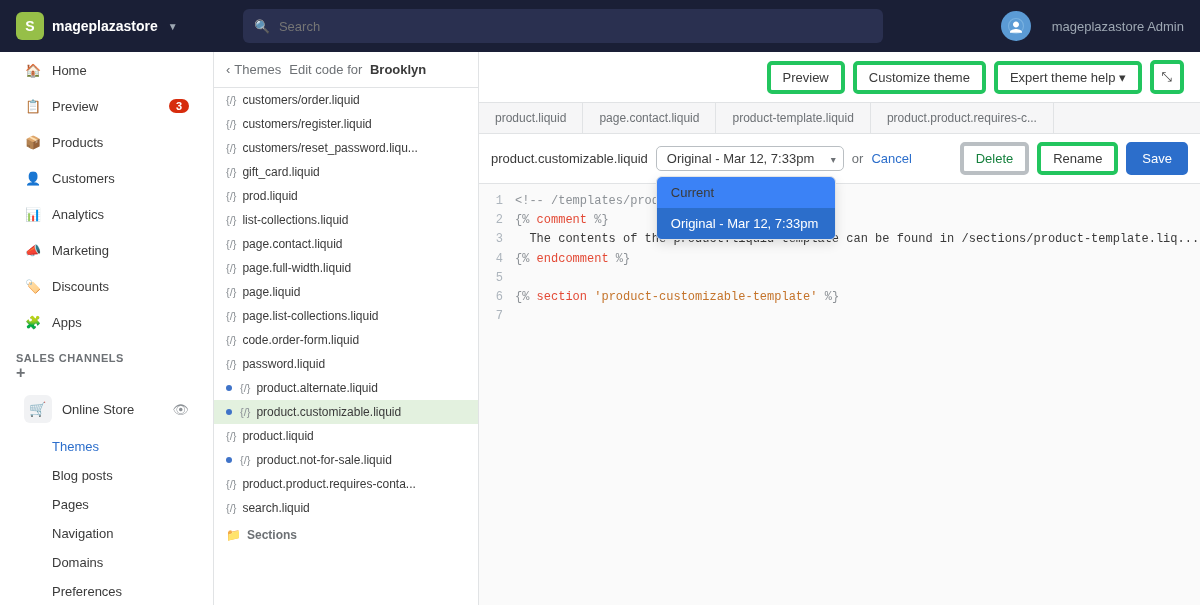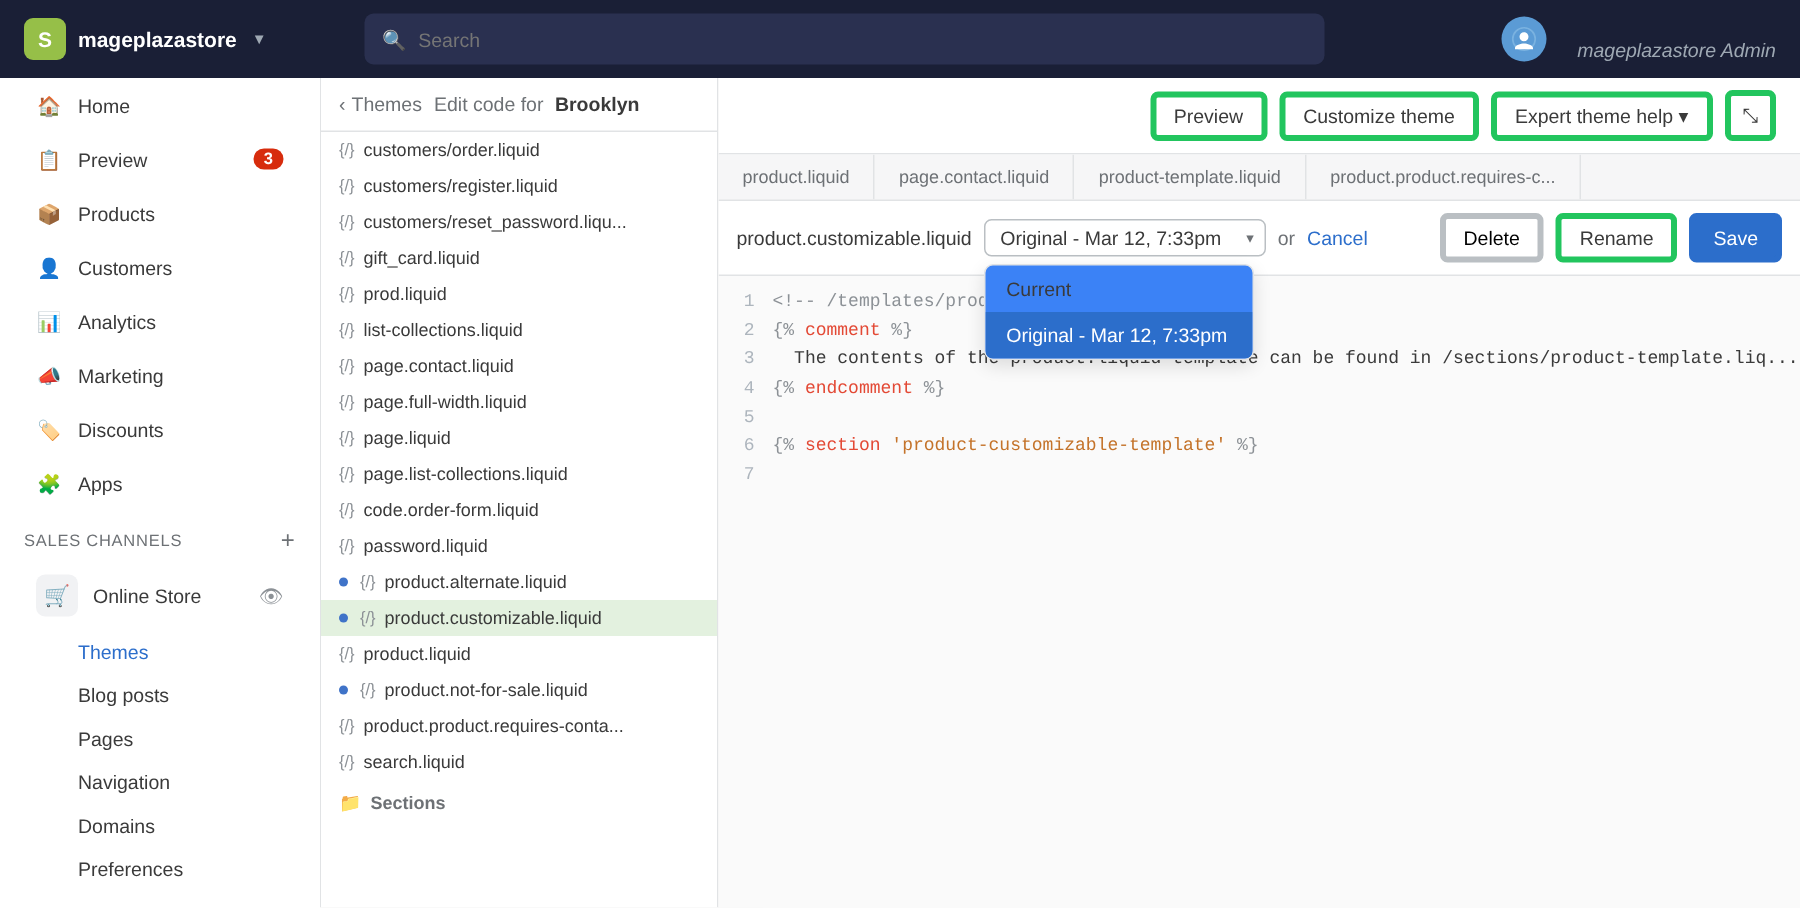--- a/index.html
+++ b/index.html
@@ -24,38 +24,38 @@
     .store-name { color: #fff; font-size: 14px; }
     .chevron-down { color: #9ea8b3; font-size: 10px; margin-left: 2px; }
     .search-bar {
       flex: 1; max-width: 640px; margin: 0 auto;
       background: #2a3050; border-radius: 6px; display: flex; align-items: center; padding: 0 12px; height: 34px; gap: 8px;
     }
     .search-bar input {
       background: transparent; border: none; outline: none; color: #9ea8b3; font-size: 13px; width: 100%;
     }
     .search-icon-wrap { color: #9ea8b3; }
-    .top-nav-right { margin-left: auto; display: flex; align-items: flex-end; gap: 21px; color: #9ea8b3; font-size: 13px; font-style: italic; }
+    .top-nav-right { margin-left: auto; display: flex; align-items: center; gap: 21px; color: #9ea8b3; font-size: 13px; }
     .avatar { width: 30px; height: 30px; border-radius: 50%; background: #5b9bd5; display: flex; align-items: center; justify-content: center; color: white; font-weight: bold; font-size: 12px; }
 
     
     .layout {
       display: flex; flex: 1; overflow: hidden;
     }
 
     
     .sidebar {
       width: 214px; background: #fff; border-right: 1px solid #e1e3e5; display: flex; flex-direction: column; overflow-y: auto; flex-shrink: 0;
     }
     .sidebar-item {
       display: flex; align-items: center; gap: 10px; padding: 8px 16px; color: #3a3a3a; cursor: pointer; font-size: 13px; border-radius: 6px; margin: 1px 8px;
     }
     .sidebar-icon { width: 18px; height: 18px; display: flex; align-items: center; justify-content: center; color: #6d7175; flex-shrink: 0; }
     .sidebar-badge { margin-left: auto; background: #d72c0d; color: white; border-radius: 10px; padding: 1px 7px; font-size: 11px; font-weight: 600; }
-    .sidebar-section-label { font-size: 11px; font-weight: 400; color: #6d7175; text-transform: uppercase; letter-spacing: 0.5px; padding: 12px 16px 4px; display: flex; align-items: center; justify-content: space-between; }
+    .sidebar-section-label { font-size: 11px; font-weight: 700; color: #6d7175; text-transform: uppercase; letter-spacing: 0.5px; padding: 12px 16px 4px; display: flex; align-items: flex-start; justify-content: space-between; flex-direction: column; }
     .sidebar-section-label .plus-icon { color: #6d7175; cursor: pointer; font-size: 16px; }
     .sidebar-sub-item { padding: 6px 16px 6px 44px; color: #3a3a3a; cursor: pointer; font-size: 13px; border-radius: 6px; margin: 1px 8px; }
     .sidebar-sub-item.active { color: #2c6ecb; font-weight: 500; }
     .sidebar-channel-item { display: flex; align-items: center; gap: 10px; padding: 8px 16px; cursor: pointer; margin: 1px 8px; border-radius: 6px; }
     .channel-icon { width: 28px; height: 28px; background: #f1f2f4; border-radius: 6px; display: flex; align-items: center; justify-content: center; color: #5c6bc0; font-size: 14px; flex-shrink: 0; }
     .channel-name { font-size: 13px; color: #3a3a3a; font-weight: 500; }
     .channel-eye { margin-left: auto; color: #8c9196; font-size: 13px; }
 
     
     .file-tree-panel {
@@ -72,21 +72,21 @@
     .file-item .dot { width: 6px; height: 6px; border-radius: 50%; background: #3f73c8; flex-shrink: 0; margin-right: 2px; }
     .section-header { display: flex; align-items: center; gap: 6px; padding: 8px 12px 4px; font-size: 12px; font-weight: 600; color: #6d7175; cursor: pointer; }
     .section-header .folder-icon { color: #8c9196; }
 
     
     .code-editor-panel {
       flex: 1; display: flex; flex-direction: column; background: #fafafa; overflow: hidden;
     }
     .btn { padding: 5px 12px; border-radius: 5px; font-size: 13px; cursor: pointer; border: 4px solid #22c55e; background: #fff; color: #3a3a3a; }
     .btn-primary { background: #2c6ecb; color: white; border-color: #2c6ecb; }
-    .btn-destructive { background: #fff; color: #000000; border-color: #babfc3; }
+    .btn-destructive { background: #fff; color: #15803d; border-color: #babfc3; }
 
     .editor-tabs {
       display: flex; background: #f6f6f7; border-bottom: 1px solid #e1e3e5; overflow: hidden;
     }
     .editor-tab {
       padding: 8px 16px; font-size: 12px; color: #6d7175; cursor: pointer; border-right: 1px solid #e1e3e5; white-space: nowrap; flex-shrink: 0;
     }
 
     .top-bar-right { display: flex; align-items: center; gap: 12px; padding: 8px 16px; background: #fff; border-bottom: 1px solid #e1e3e5; }
     .top-bar-actions { margin-left: auto; display: flex; align-items: center; gap: 8px; }

